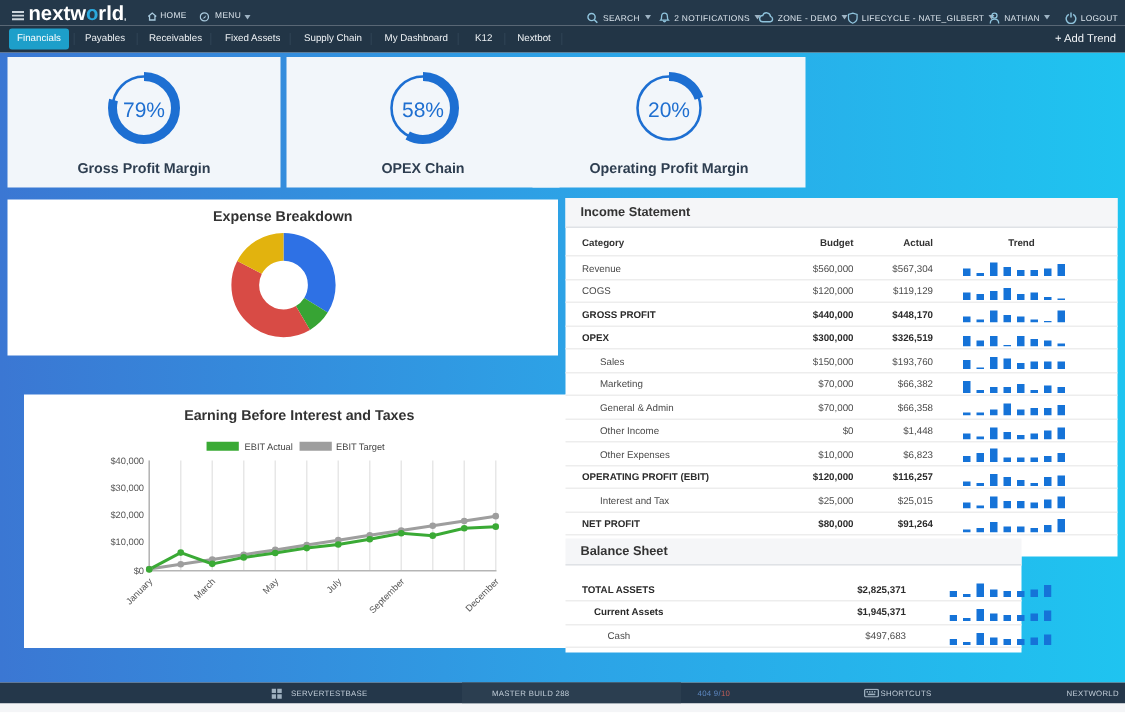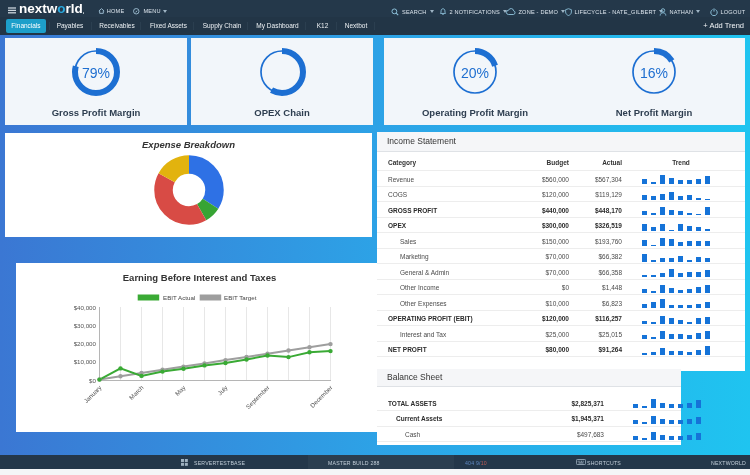--- a/index.html
+++ b/index.html
@@ -21,21 +21,21 @@
 .tabactive{position:absolute;left:6px;top:2px;width:40px;height:14px;line-height:14px;background:#1d9fca;border-radius:2px;color:#fff;font-size:6.5px;text-align:center;}
 .tsep{position:absolute;top:5px;width:1px;height:8px;background:#2b3f50;}
 .addpage{position:absolute;right:6px;top:0;height:18px;line-height:18px;color:#f2f5f8;font-size:7.5px;}
 
 .card{position:absolute;background:#fff;}
 .kpi{background:#f2f6fa;width:182px;height:87px;top:3px;}
 .kpilabel{position:absolute;left:0;top:69px;width:100%;text-align:center;font-weight:bold;font-size:9.5px;color:#2e3e50;}
 .kpipct{position:absolute;top:27px;width:100%;text-align:center;font-size:14px;color:#1f6fd0;}
 .ctitle{position:absolute;left:0;width:100%;text-align:center;font-weight:bold;font-size:9.5px;color:#333;}
 
-.thead{position:absolute;left:0;top:0;width:100%;height:20px;background:#f5f6f8;border-bottom:1px solid #dfe2e6;line-height:19px;font-size:8.5px;font-weight:normal;color:#333;padding-left:10px;}
+.thead{position:absolute;left:0;top:0;width:100%;height:20px;background:#f5f6f8;border-bottom:1px solid #dfe2e6;line-height:19px;font-size:8.5px;font-weight:bold;color:#333;padding-left:10px;}
 .trow{position:absolute;left:0;width:100%;height:15.5px;border-bottom:1px solid #ededed;font-size:6.5px;color:#4a4a4a;}
 .trow .nm{position:absolute;left:11px;top:4.5px;}
 .trow .b1{position:absolute;width:80px;top:4.5px;text-align:right;}
 .bold{font-weight:bold;color:#2b2b2b;}
 .spark{position:absolute;top:3px;}
 </style>
 </head>
 <body>
 <div id="app">
   <div class="content">
@@ -45,39 +45,32 @@
         <circle cx="24" cy="24" r="21" fill="none" stroke="#1d6fd2" stroke-width="6" stroke-dasharray="104.2 131.9" transform="rotate(-90 24 24)"></circle>
       </svg>
       <div class="kpipct">79%</div>
       <div class="kpilabel">Gross Profit Margin</div>
     </div>
     <div class="card kpi" style="left:191px;">
       <svg style="position:absolute;left:67px;top:10px" width="48" height="48" viewBox="0 0 48 48">
         <circle cx="24" cy="24" r="21" fill="none" stroke="#1d6fd2" stroke-width="1.7"></circle>
         <circle cx="24" cy="24" r="21" fill="none" stroke="#1d6fd2" stroke-width="6" stroke-dasharray="76.5 131.9" transform="rotate(-90 24 24)"></circle>
       </svg>
+      <div class="kpipct">58%</div>
       <div class="kpilabel">OPEX Chain</div>
     </div>
-    <div class="card kpi" style="left:384px;">
+    <div class="card kpi" style="left:355px;">
       <svg style="position:absolute;left:67px;top:10px" width="48" height="48" viewBox="0 0 48 48">
         <circle cx="24" cy="24" r="21" fill="none" stroke="#1d6fd2" stroke-width="1.7"></circle>
         <circle cx="24" cy="24" r="21" fill="none" stroke="#1d6fd2" stroke-width="6" stroke-dasharray="26.4 131.9" transform="rotate(-90 24 24)"></circle>
       </svg>
       <div class="kpipct">20%</div>
       <div class="kpilabel">Operating Profit Margin</div>
     </div>
-    <div class="card kpi" style="left:563px;">
-      <svg style="position:absolute;left:67px;top:10px" width="48" height="48" viewBox="0 0 48 48">
-        <circle cx="24" cy="24" r="21" fill="none" stroke="#1d6fd2" stroke-width="1.7"></circle>
-        <circle cx="24" cy="24" r="21" fill="none" stroke="#1d6fd2" stroke-width="6" stroke-dasharray="21.1 131.9" transform="rotate(-90 24 24)"></circle>
-      </svg>
-      <div class="kpipct">16%</div>
-      <div class="kpilabel">Net Profit Margin</div>
-    </div>
-    <div class="card" style="left:5px;top:98px;width:367px;height:104px;font-style:italic;">
+    <div class="card" style="left:5px;top:98px;width:367px;height:104px;">
       <div class="ctitle" style="top:6px;">Expense Breakdown</div>
       <svg style="position:absolute;left:148px;top:21px;" width="72" height="72" viewBox="0 0 72 72">
         <g transform="rotate(-90 36 36)" fill="none" stroke-width="18.5">
           <circle cx="36" cy="36" r="25.5" stroke="#2e71e5" stroke-dasharray="54.2 160.2" stroke-dashoffset="0"></circle>
           <circle cx="36" cy="36" r="25.5" stroke="#37a434" stroke-dasharray="12.2 160.2" stroke-dashoffset="-54.2"></circle>
           <circle cx="36" cy="36" r="25.5" stroke="#d84b45" stroke-dasharray="65.8 160.2" stroke-dashoffset="-66.4"></circle>
           <circle cx="36" cy="36" r="25.5" stroke="#e2b30e" stroke-dasharray="28.1 160.2" stroke-dashoffset="-132.2"></circle>
         </g>
       </svg>
     </div>
@@ -333,21 +326,21 @@
             <rect x="9" y="8" width="5" height="3"></rect>
             <rect x="18" y="4" width="5" height="7"></rect>
             <rect x="27" y="7" width="5" height="4"></rect>
             <rect x="36" y="7" width="5" height="4"></rect>
             <rect x="45" y="8" width="5" height="3"></rect>
             <rect x="54" y="6" width="5" height="5"></rect>
             <rect x="63" y="2" width="5" height="9"></rect>
           </svg>
 </div>
     </div>
-    <div class="card" style="left:377px;top:334px;width:304px;height:76px;">
+    <div class="card" style="left:377px;top:324px;width:304px;height:76px;">
       <div class="thead" style="height:18px;line-height:17px;">Balance Sheet</div>
       <div class="trow bold" style="top:26.0px;height:15.8px;">
   <span class="nm" style="left:11px;">TOTAL ASSETS</span>
   <span class="b1" style="left:147px;width:80px;">$2,825,371</span>
   <svg class="spark" style="left:256px;top:2px" width="68" height="11" fill="#1573d8">
             <rect x="0" y="7" width="5" height="4"></rect>
             <rect x="9" y="9" width="5" height="2"></rect>
             <rect x="18" y="2" width="5" height="9"></rect>
             <rect x="27" y="6" width="5" height="5"></rect>
             <rect x="36" y="7" width="5" height="4"></rect>

